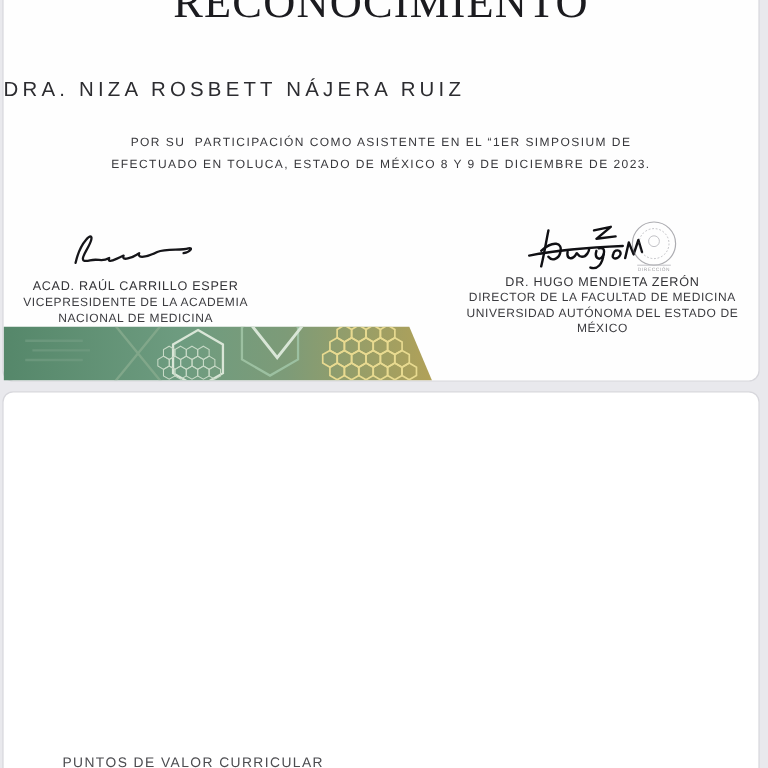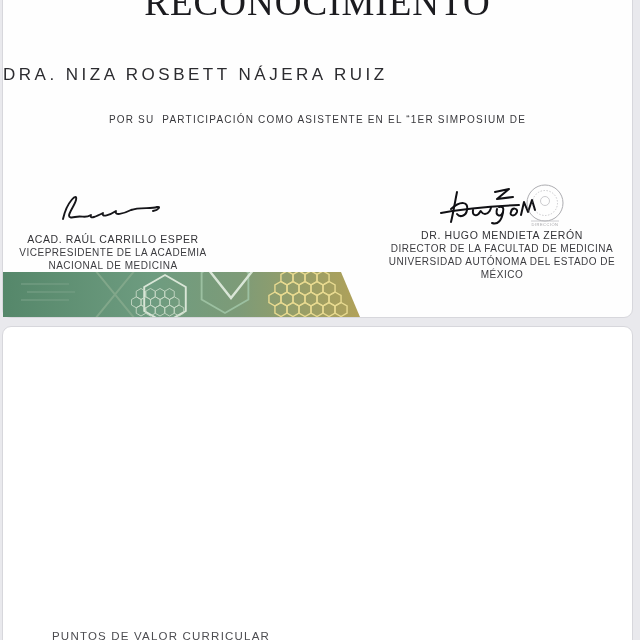--- a/index.html
+++ b/index.html
@@ -64,20 +64,21 @@
 <div id="screen">
 
   <div class="card card-top">
 
     <div class="cert-title">RECONOCIMIENTO</div>
 
     <div class="cert-recipient">DRA. NIZA ROSBETT NÁJERA RUIZ</div>
 
     <div class="cert-body">
       <div class="line">POR SU  PARTICIPACIÓN COMO ASISTENTE EN EL “1ER SIMPOSIUM DE</div>
+      <div class="line">EFECTUADO EN TOLUCA, ESTADO DE MÉXICO 8 Y 9 DE DICIEMBRE DE 2023.</div>
     </div>
 
     <div class="sig-block sig-block-right">
       <div class="sig-row">
         <svg class="sig-svg-right" width="100" height="42" viewBox="0 0 100 42">
           <g fill="none" stroke="#101014" stroke-width="2" stroke-linecap="round" stroke-linejoin="round">
             <path d="M4,28 C30,23 58,21 82,20"></path>
             <path d="M20,7 C18,17 16,29 14,37"></path>
             <path d="M14,24 C24,15 32,17 30,25 C29,31 23,33 20,29"></path>
             <path d="M36,25 C35,31 40,32 43,27 C44,24 44,29 48,29 C52,29 54,24 54,22"></path>

